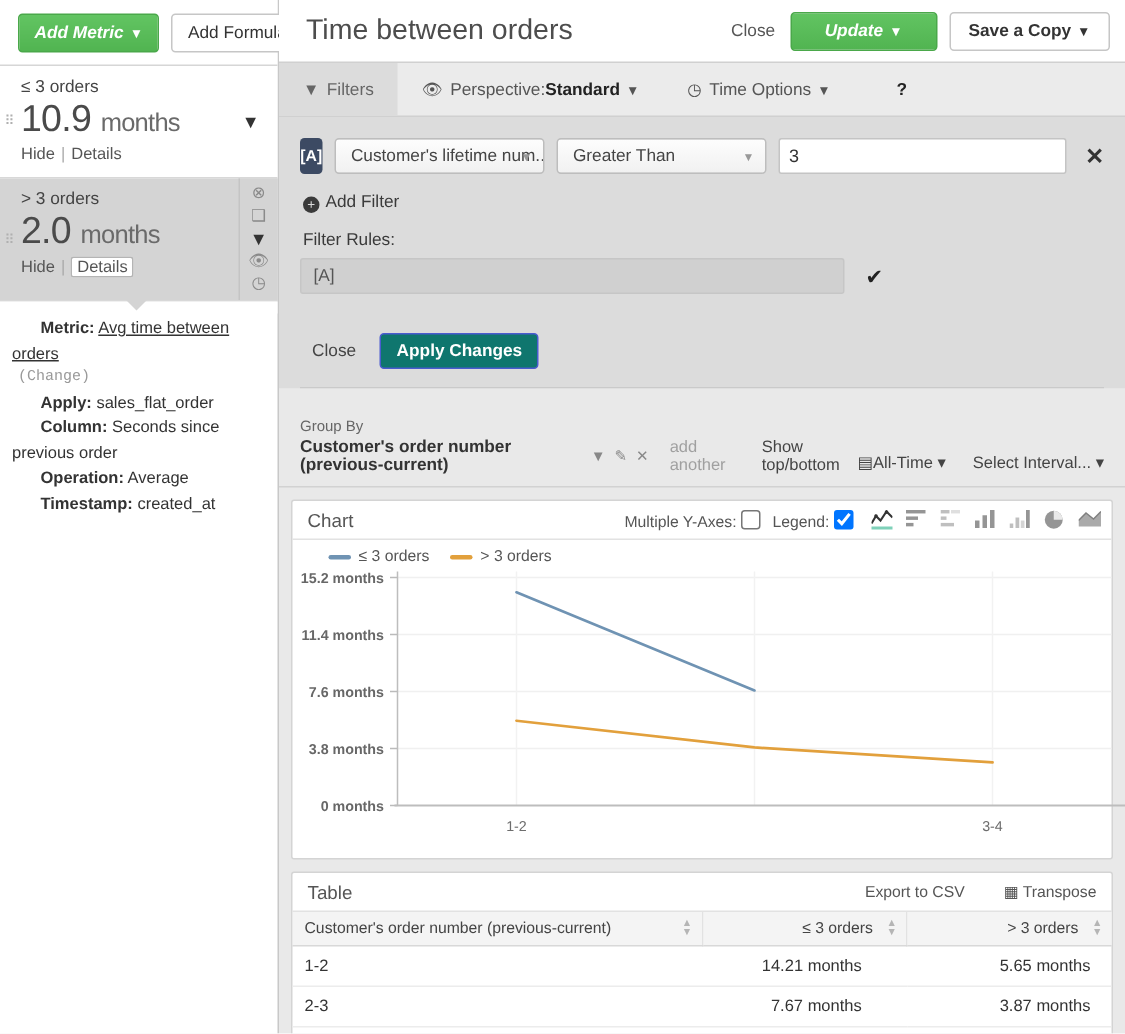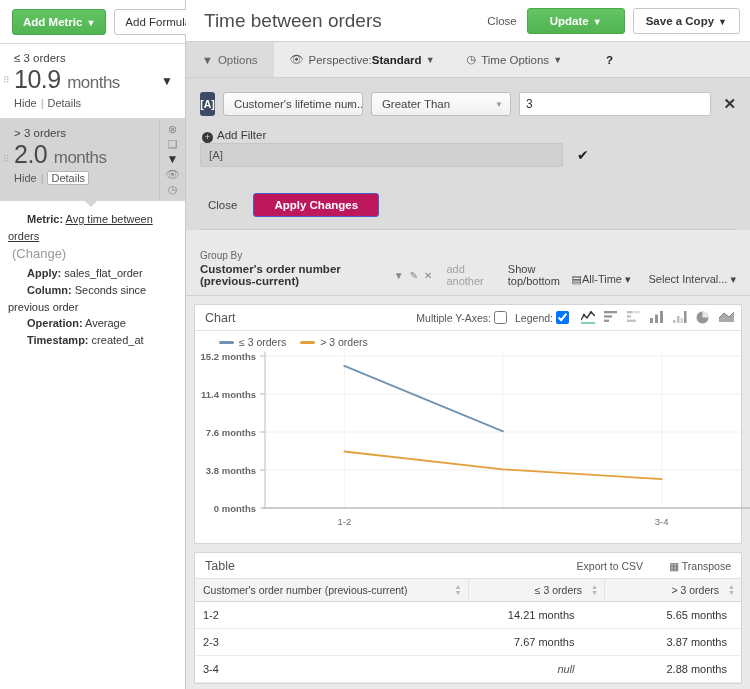--- a/index.html
+++ b/index.html
@@ -33,20 +33,21 @@
     background: #5cbd5c;
     background: linear-gradient(#62c462,#51b451);
     border: 1px solid #4aa84a;
     color: #fff;
     font-weight: bold;
     font-size: 11.5px;
     border-radius: 3px;
     padding: 6px 10px;
     cursor: pointer;
     white-space: nowrap;
+    font-style: italic;
   }
   .btn-white {
     background: #fff;
     border: 1px solid #c6c6c6;
     color: #333;
     font-size: 11.5px;
     border-radius: 3px;
     padding: 6px 10px;
     cursor: pointer;
     white-space: nowrap;
@@ -99,21 +100,21 @@
   .pointer-notch:after {
     content: ""; position: absolute; left: 84px; top: -1px;
     border-left: 7px solid transparent; border-right: 7px solid transparent;
     border-top: 7px solid #d4d4d4;
   }
   .details {
     padding: 2px 8px 8px 8px; font-size: 11px; color: #333; line-height: 1.52;
   }
   .details .lbl { font-weight: bold; padding-left: 19px; }
   .details a { color: #333; text-decoration: underline; cursor: pointer; }
-  .details .change { color: #999; font-size: 13px; display:block; margin: 0 0 1px 4px;}
+  .details .change { color: #999; font-size: 10px; display:block; margin: 0 0 1px 4px; font-family: Liberation Mono, monospace;}
 
   
   #main { flex: 1 1 auto; height: 689px; background: #e9e9e9; position: relative; overflow: hidden; }
 
   .topbar {
     height: 42px; background: #fff; border-bottom: 1px solid #d0d0d0;
     display: flex; align-items: center; padding: 0 10px 0 18px;
   }
   .page-title { font-size: 19px; color: #4d4d4d; font-weight: 400; flex: 1 1 auto; }
   .link-plain { font-size: 11.5px; color: #555; margin-right: 10px; cursor:pointer; text-decoration:none; }
@@ -174,23 +175,23 @@
   .applyrow {
     display: flex; align-items: center; gap: 8px;
     margin-top: 26px; padding-bottom: 12px;
     border-bottom: 1px solid #cacaca;
   }
   .btn-close-plain {
     background: transparent; border: none; font-size: 11.5px; color: #444;
     padding: 5px 8px; cursor: pointer; font-family:"Liberation Sans",sans-serif;
   }
   .btn-blue {
-    background: #be185d; border: 1px solid #4a5bd0; color: #fff;
+    background: #0f766e; border: 1px solid #4a5bd0; color: #fff;
     font-size: 11.5px; font-weight: bold; border-radius: 3px;
-    padding: 5px 20px; cursor: pointer; font-family:"Liberation Sans",sans-serif;
+    padding: 5px 10px; cursor: pointer; font-family:"Liberation Sans",sans-serif;
   }
 
   .groupby {
     background: #e9e9e9; padding: 8px 14px 8px 14px;
     border-bottom: 1px solid #d2d2d2;
     display: flex; align-items: flex-end;
   }
   .gb-left { flex: 1 1 auto; margin-top: 12px; }
   .gb-lbl { font-size: 10px; color: #666; margin-bottom: 2px; }
   .gb-line { display: flex; align-items: center; gap: 6px; }
@@ -306,21 +307,21 @@
     <div class="topbar">
       <div class="page-title">Time between orders</div>
       <a class="link-plain">Close</a>
       <button class="btn-green" style="padding:6px 22px;margin-right:8px;"><span>Update</span><span class="caret">▼</span></button>
       <button class="btn-white" style="padding:6px 12px;font-weight:bold;"><span>Save a Copy</span><span class="caret">▼</span></button>
     </div>
 
     <div class="tabbar">
       <div class="tab active">
           <span class="tico">▼</span>
-          <span>Options</span>
+          <span>Filters</span>
         </div>
       <div class="tab">
           <span class="tico">👁</span>
           <span>Perspective: </span>
           <b>Standard</b>
           <span class="caret">▼</span>
         </div>
       <div class="tab">
           <span class="tico">◷</span>
           <span>Time Options</span>
@@ -341,20 +342,21 @@
         <div class="sel-box sel-w2">
             <span>Greater Than</span>
             <span class="dd">▼</span>
           </div>
         <input class="val-input" type="text" value="3" style="">
         <span class="xclose">✕</span>
       </div>
 
       <div class="addfilter"><span class="plus">+</span><span>Add Filter</span></div>
 
+      <div class="frlabel">Filter Rules:</div>
       <div class="fr-row">
         <div class="fr-input">[A]</div>
         <span class="check">✔</span>
       </div>
 
       <div class="applyrow">
         <button class="btn-close-plain">Close</button>
         <button class="btn-blue">Apply Changes</button>
       </div>
     </div>

